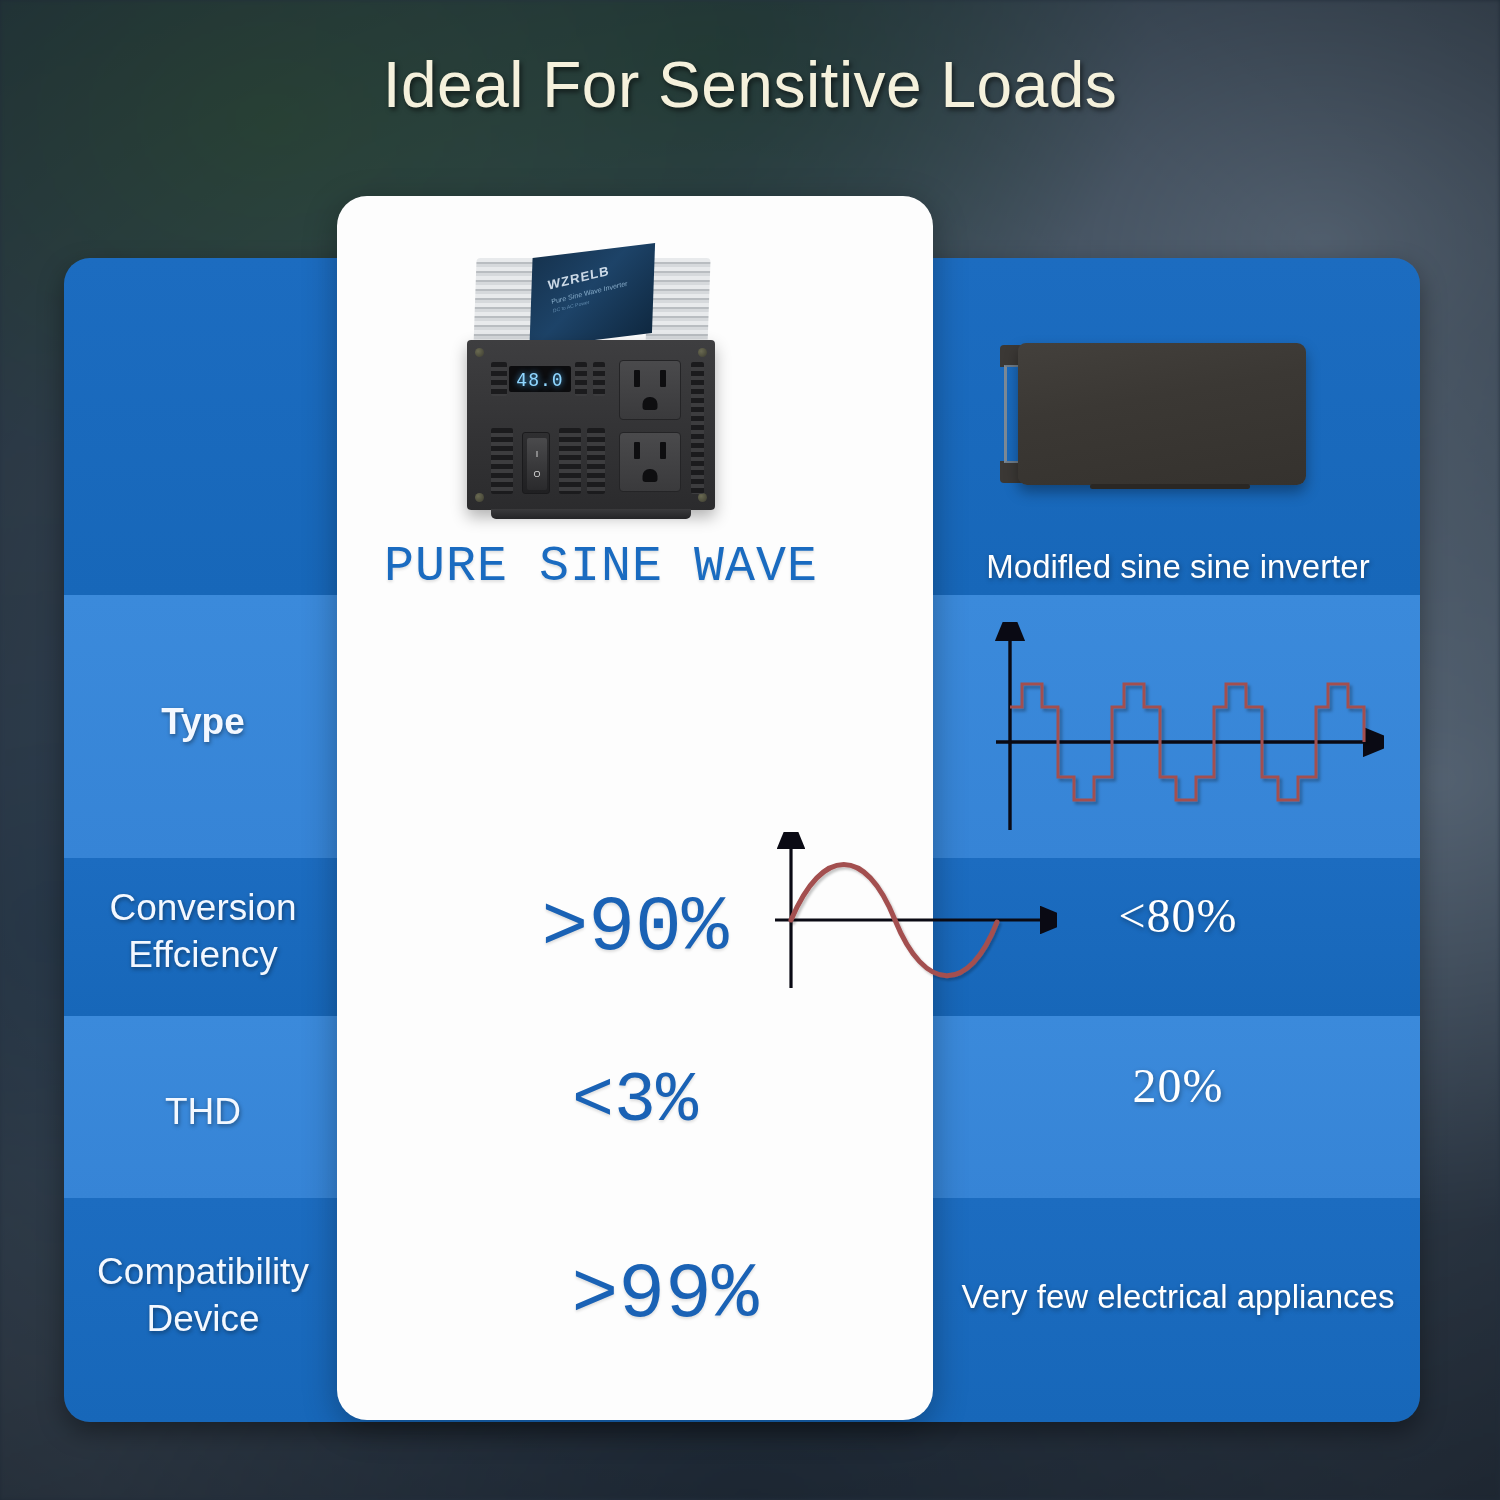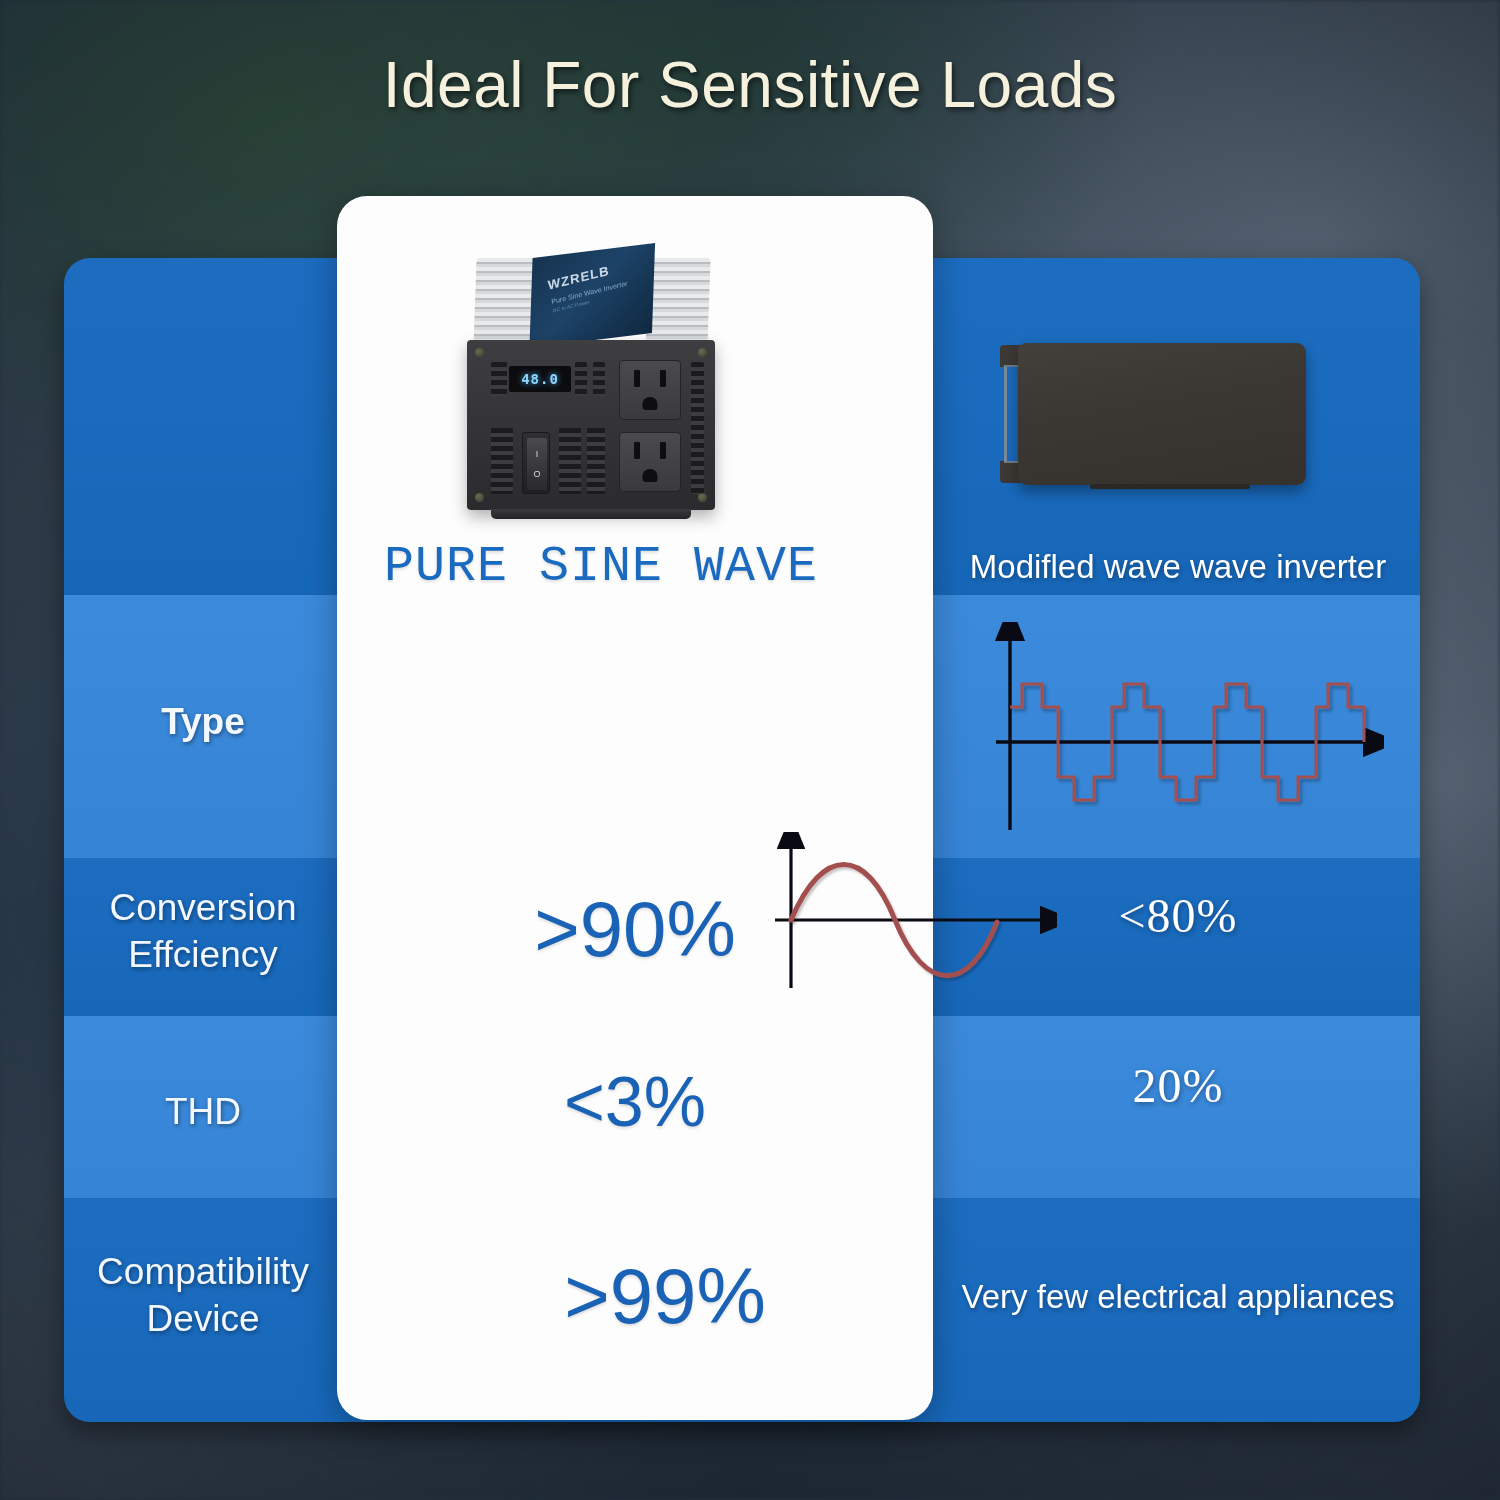--- a/index.html
+++ b/index.html
@@ -214,21 +214,21 @@
   }
   #lcd {
     position:absolute; left:42px; top:26px;
     width:62px; height:26px;
     background:#0c0c0e;
     border-radius:2px;
     display:flex; align-items:center; justify-content:center;
   }
   #lcd span {
     font-family:"DejaVu Sans Mono", monospace;
-    color:#8fd6ff; font-size:14px; font-weight:bold;
+    color:#8fd6ff; font-size:18px; font-weight:normal;
     letter-spacing:1px;
     text-shadow:0 0 6px #4aa8e8;
   }
   #rocker {
     position:absolute; left:55px; top:92px;
     width:28px; height:62px;
     background:linear-gradient(180deg,#2f2f31 0%, #202022 100%);
     border-radius:3px;
     border:1px solid #1a1a1c;
   }
@@ -277,21 +277,21 @@
     text-align:center;
     font-family:Liberation Mono, monospace;
     font-size:50px;
     color:#1a6bc0;
     letter-spacing:1px;
     text-shadow:0 2px 3px rgba(0,0,0,0.12);
   }
   .card-value {
     position:absolute; left:0; width:596px;
     text-align:center;
-    font-family:Liberation Sans, sans-serif;
+    font-family:Liberation Mono, monospace;
     color:#1a62b5;
     text-shadow:0 2px 3px rgba(0,0,0,0.13);
   }
   #card-val-conv   { top:688px; font-size:78px; }
   #card-val-thd    { top:866px; font-size:70px; }
   #card-val-compat { top:1055px; font-size:78px;margin-left:30px; }
 </style>
 </head>
 <body>
 
@@ -321,21 +321,21 @@
     <div class="row-label" style="top:626px;">
       <div>Conversion</div>
       <div>Effciency</div>
     </div>
 
     <div class="row-label" style="top:990px;">
       <div>Compatibility</div>
       <div>Device</div>
     </div>
 
-    <div class="right-cell sans" style="top:290px;">Modifled wave wave inverter</div>
+    <div class="right-cell sans" style="top:290px;">Modifled sine sine inverter</div>
 
     <div class="right-cell serif" style="top:630px;">&lt;80%</div>
 
     <div class="right-cell serif" style="top:800px;">20%</div>
 
     <div class="right-cell sans" style="top:1020px;">Very few electrical appliances</div>
   </div>
 
   <div id="mod-inverter">
     <div class="tab-top"></div>

